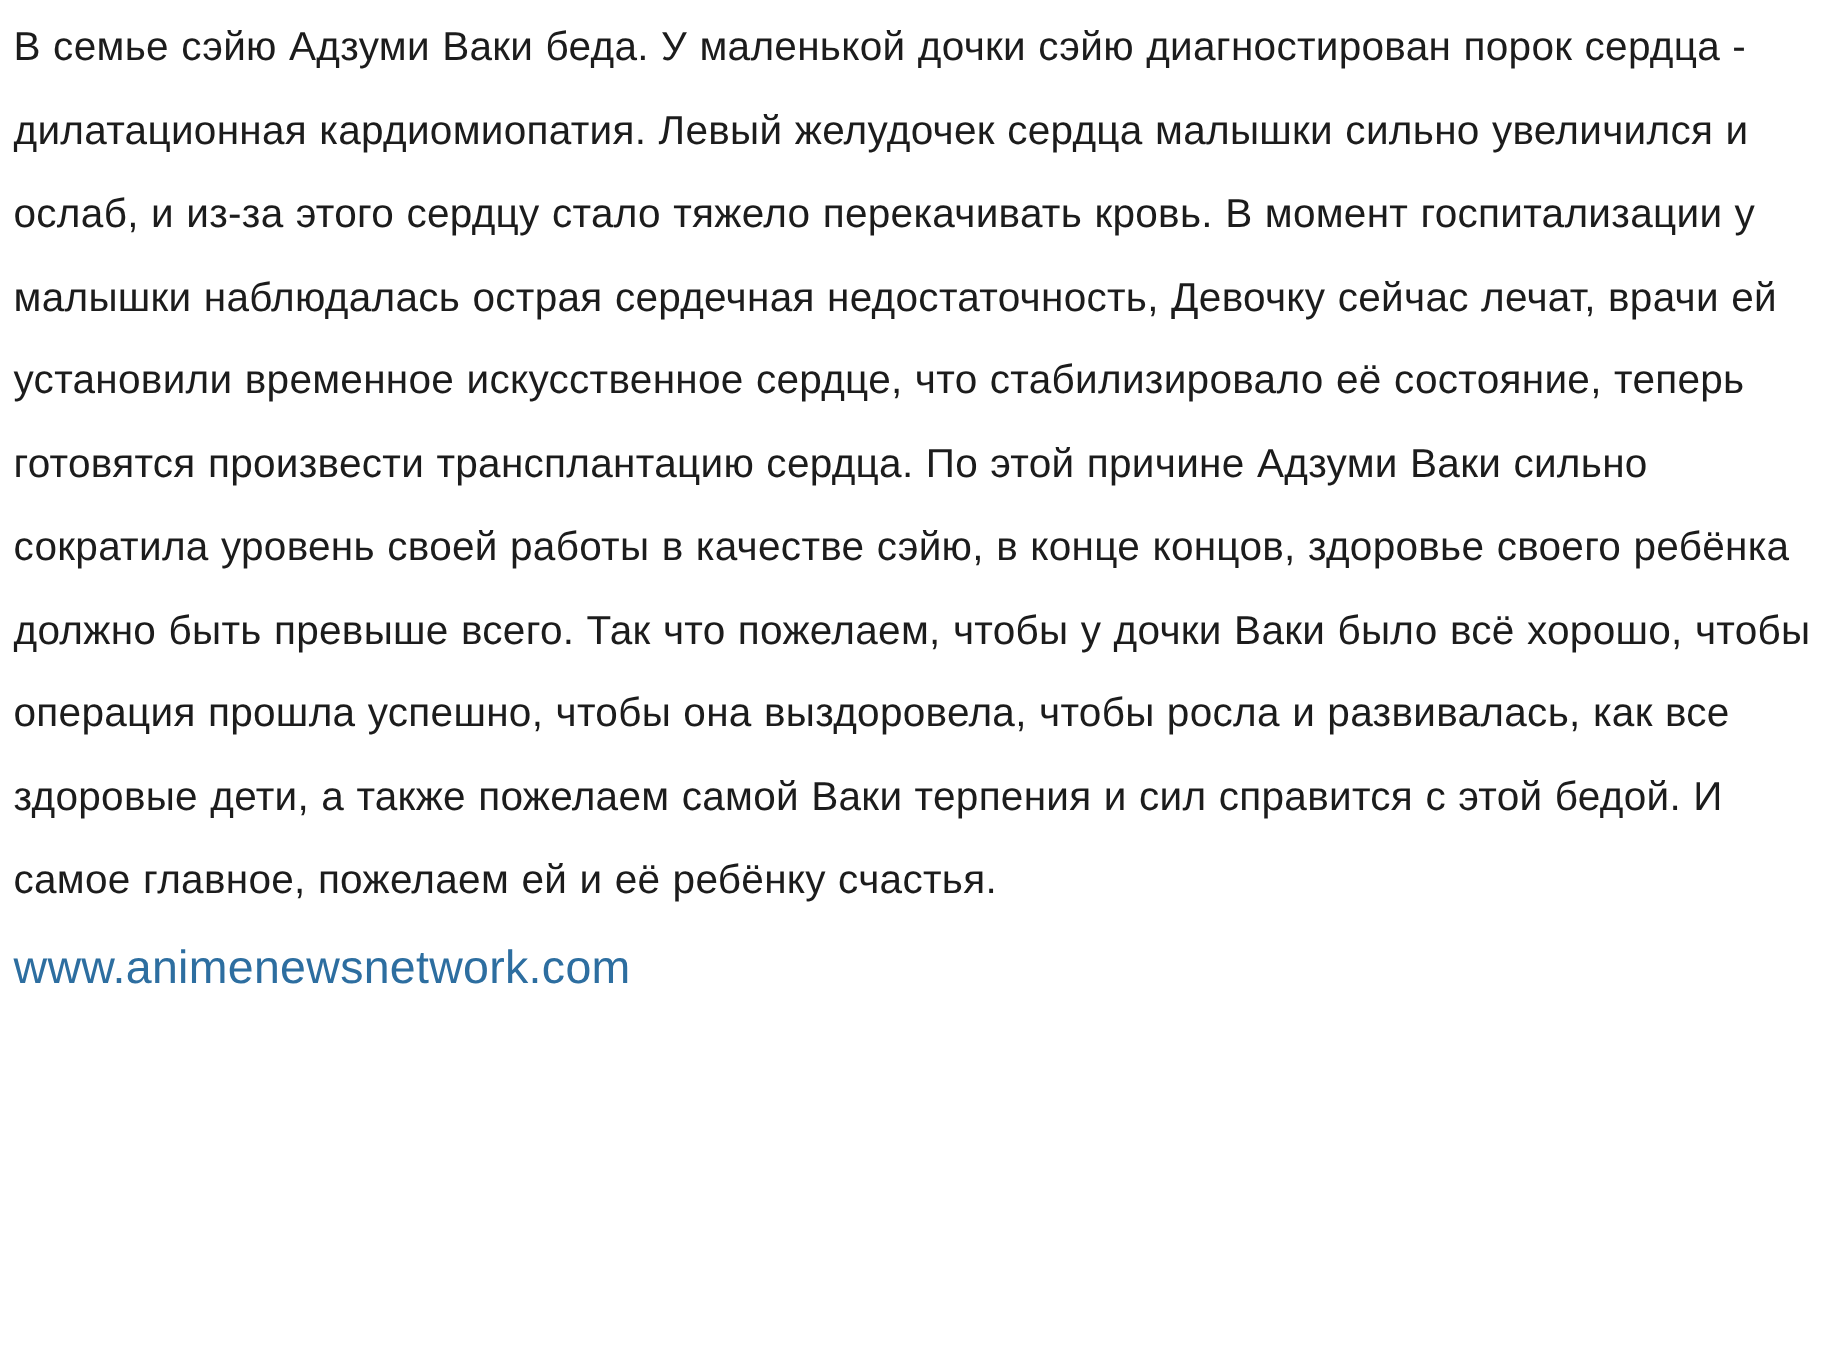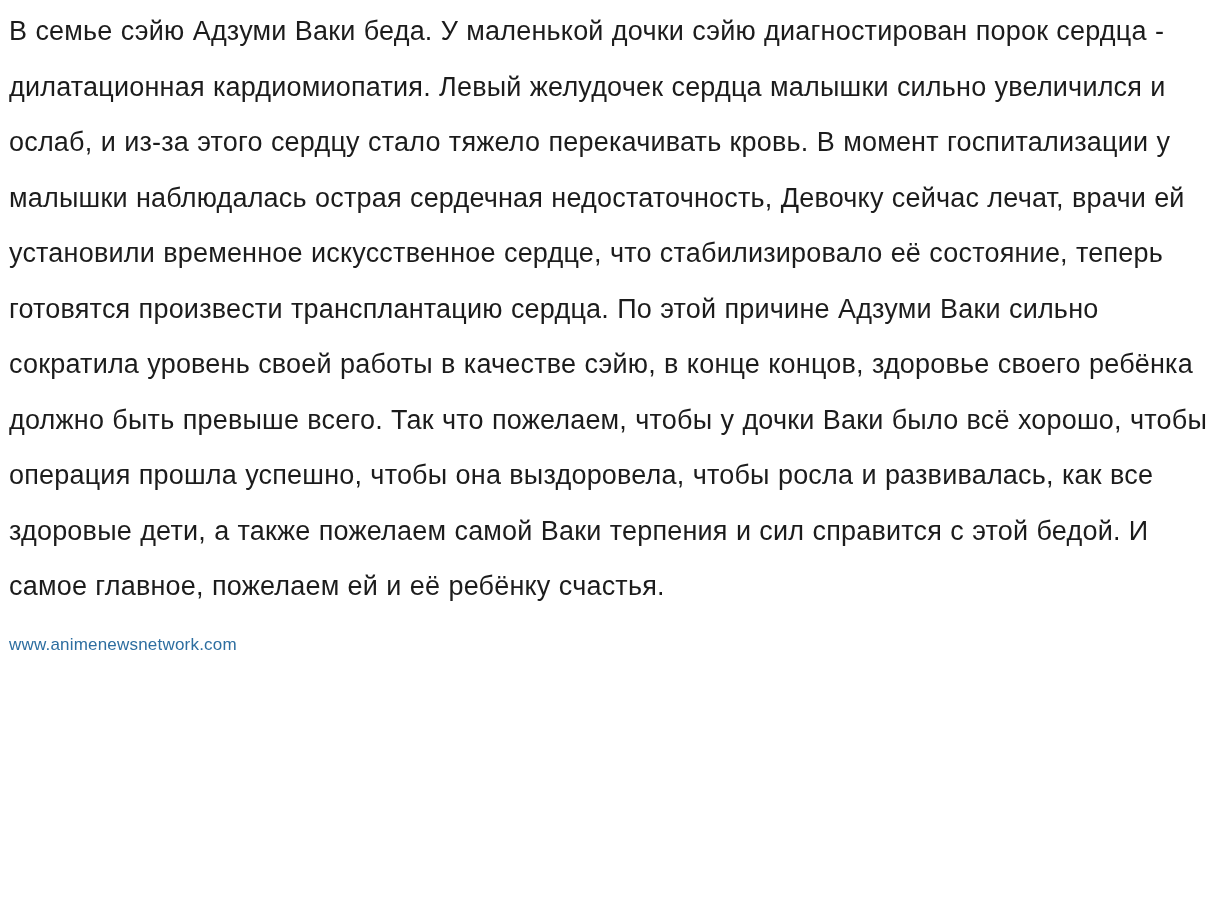--- a/index.html
+++ b/index.html
@@ -20,21 +20,21 @@
     margin: 0;
     font-size: 27px;
     line-height: 55.5px;
     color: #1c1c1c;
     letter-spacing: 0.2px;
     word-spacing: 0.5px;
   }
   .source-link {
     display: inline-block;
     margin-top: 2px;
-    font-size: 17px;
+    font-size: 31px;
     line-height: 55.5px;
     color: #2d6ea0;
     text-decoration: none;
     letter-spacing: 0.2px;
     cursor: pointer;
   }
 </style>
 </head>
 <body>
 

